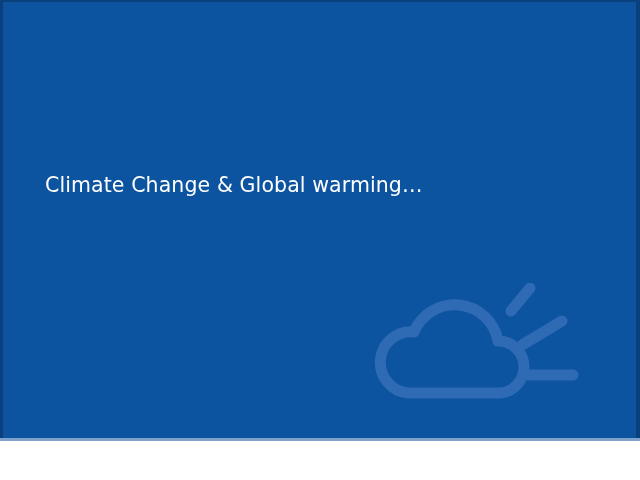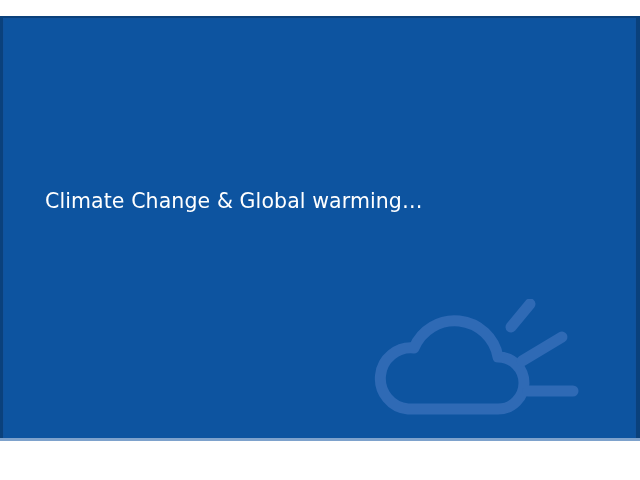--- a/index.html
+++ b/index.html
@@ -16,21 +16,21 @@
     width: 640px;
     height: 480px;
     background: #ffffff;
     overflow: hidden;
   }
 
   
   .stage {
     position: absolute;
     left: 0;
-    top: 16px;
+    top: 0;
     width: 640px;
     height: 438px;
     background: #0d54a0;
     overflow: hidden;
   }
   
   .stage-frame {
     position: absolute;
     left: 0; top: 0;
     width: 640px; height: 438px;

